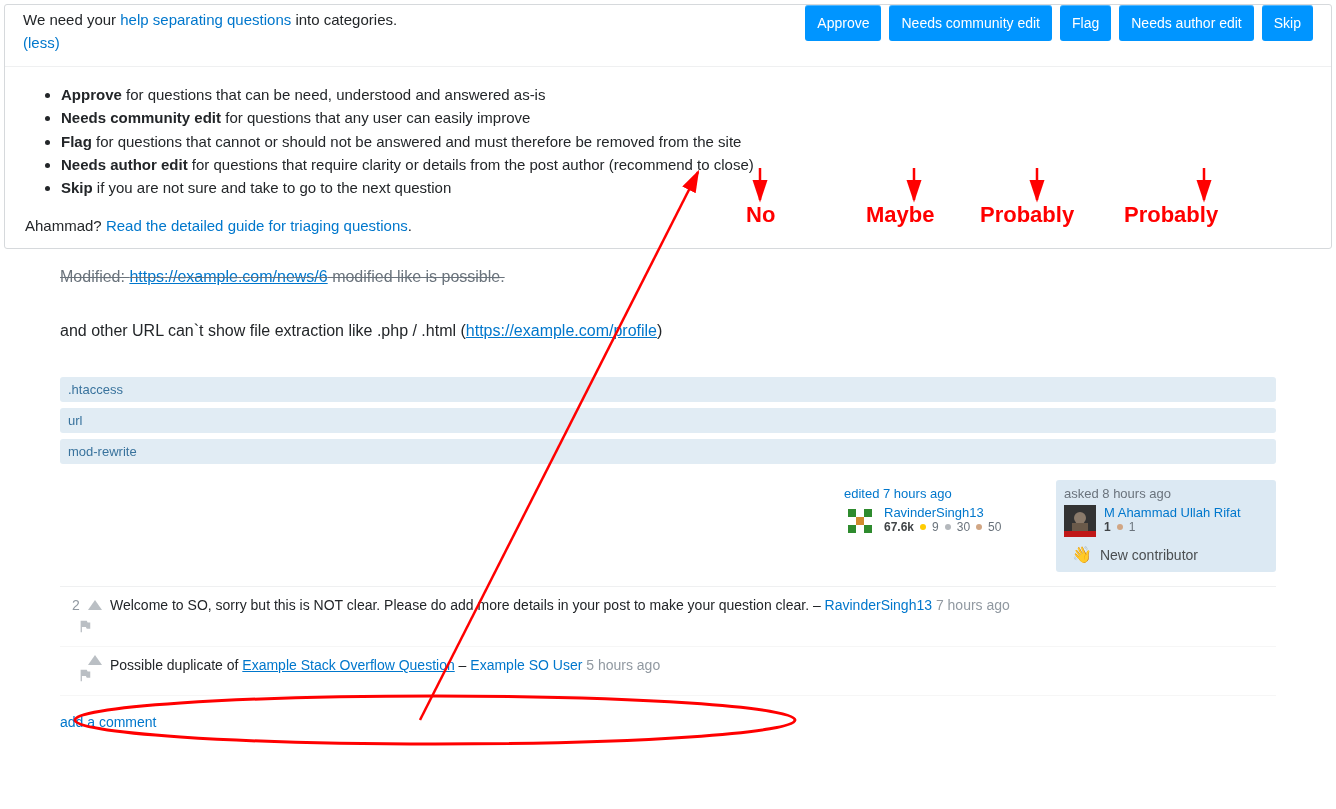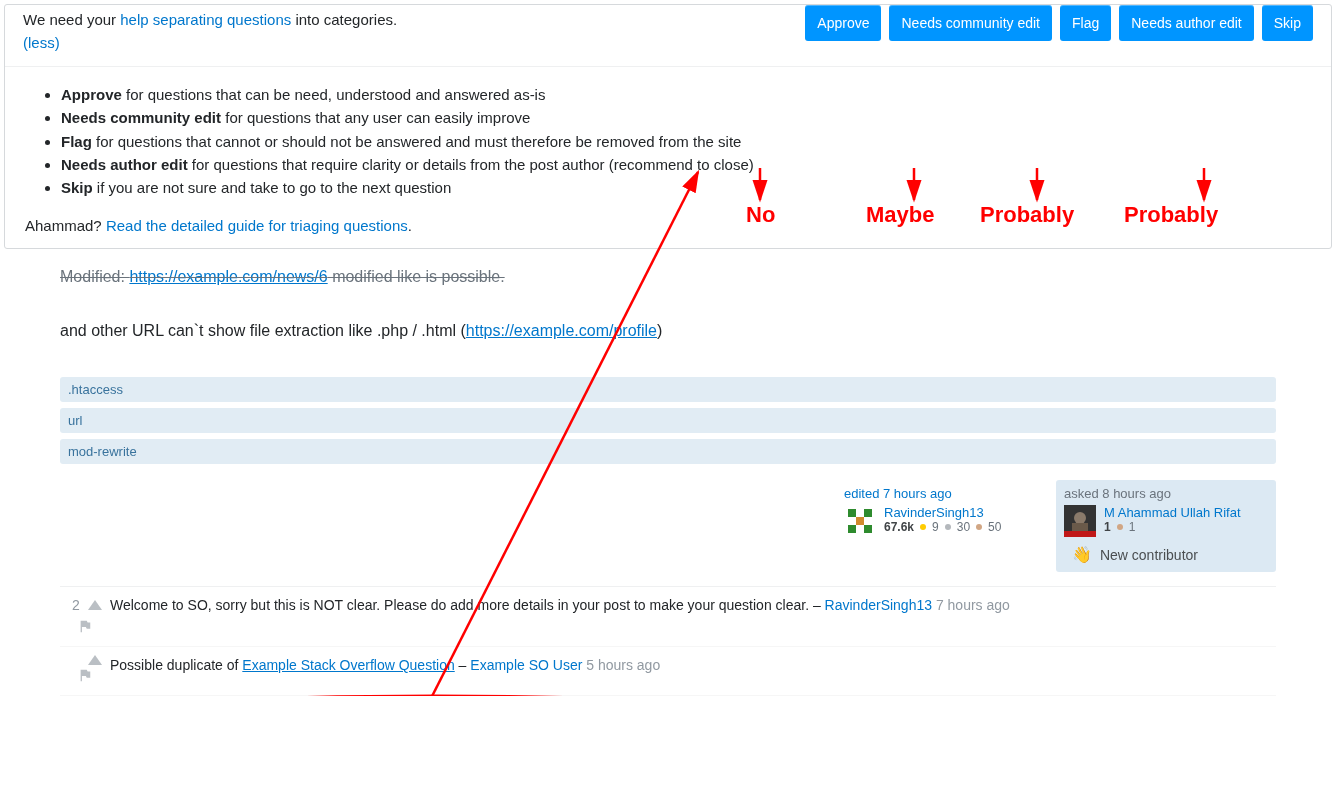--- a/index.html
+++ b/index.html
@@ -185,20 +185,21 @@
         <span class="flagicon"><svg viewBox="0 0 16 16">
               <path d="M3 2v13h1.5V9H9l1 2h4V4h-3l-1-2H3z"></path>
             </svg></span>
       </div>
       <div class="comment-body">
         <span>Possible duplicate of </span><a href="#" class="dupe">Example Stack Overflow Question</a><span> – </span><a href="#">Example SO User</a> <span class="comment-time">5 hours ago</span>
       </div>
     </div>
   </div>
 
+  <div class="add-comment">add a comment</div>
 </div>
 
 <svg class="annot-arrow" style="left:0; top:0;" width="1336" height="809">
   <defs>
     <marker id="ah" markerWidth="10" markerHeight="10" refX="8" refY="3" orient="auto">
       <path d="M0,0 L0,6 L9,3 z" fill="#ff0000"></path>
     </marker>
   </defs>
 
   <line x1="420" y1="720" x2="698" y2="172" stroke="#ff0000" stroke-width="2.5" marker-end="url(#ah)"></line>

